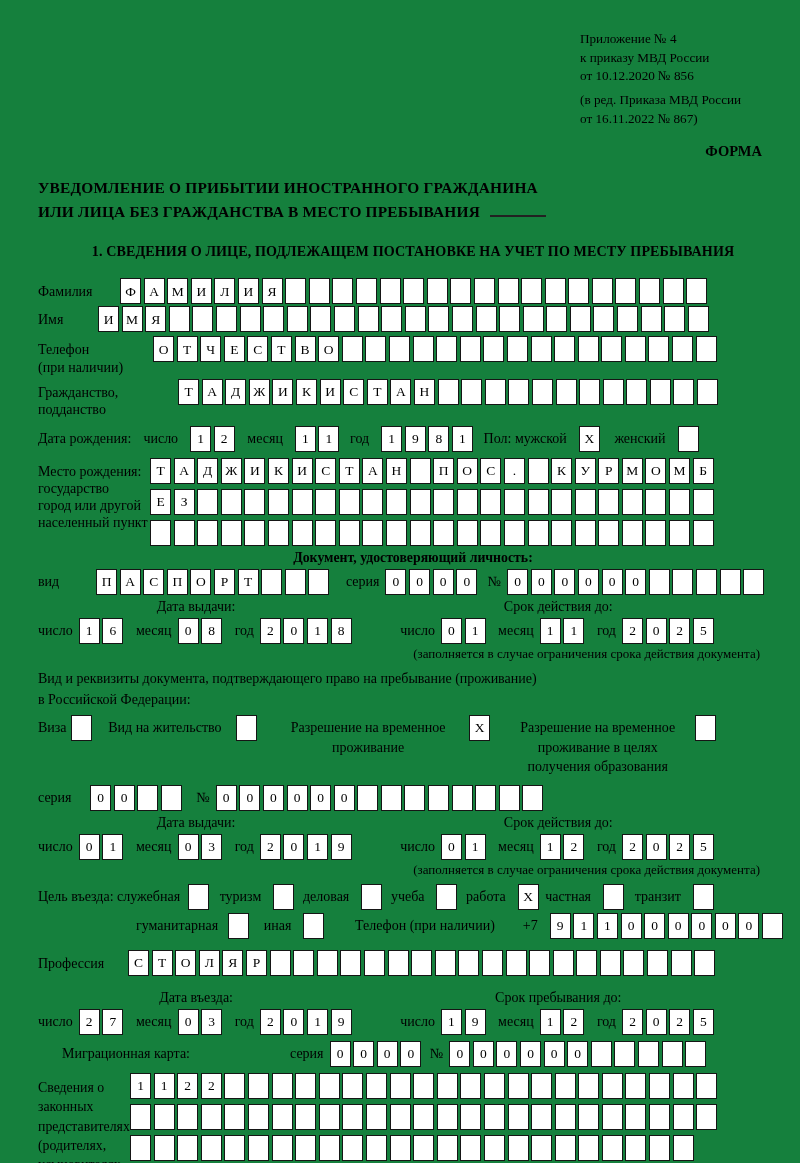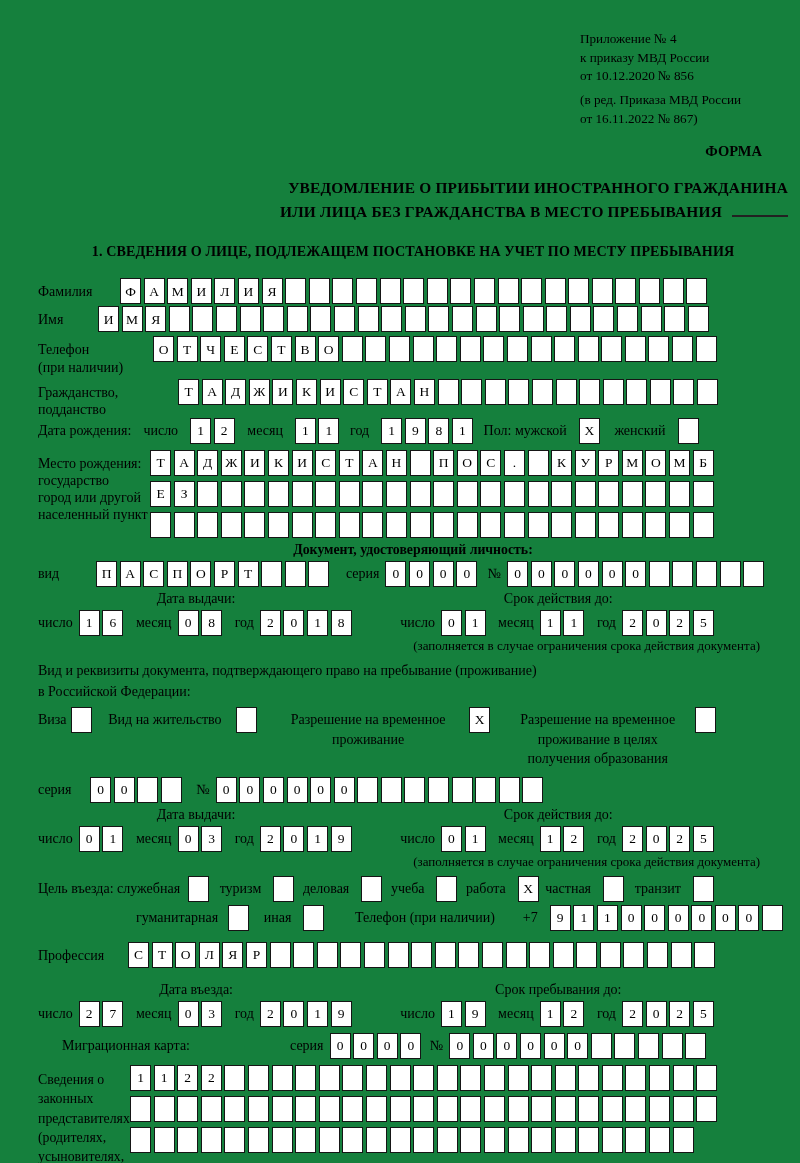--- a/index.html
+++ b/index.html
@@ -5,21 +5,21 @@
   html,body{margin:0;padding:0;background:#888;}
   .page{
     width:800px;height:1163px;box-sizing:border-box;background:#15803d;color:#000;
     font-family:"Liberation Serif","DejaVu Serif",serif;font-size:14px;
     padding:30px 12px 16px 38px;overflow:hidden;position:relative;margin:0 auto;
   }
   .annex{margin-left:542px;width:215px;font-size:13.2px;line-height:1.42;}
   .annex div{white-space:nowrap;}
   .annex .sp{height:5px;}
   .forma{font-weight:bold;text-align:right;padding-right:26px;margin-top:14px;font-size:14.5px;}
-  .title{font-weight:bold;text-align:right;font-size:15.4px;line-height:1.55;margin-top:16px;letter-spacing:.2px;}
+  .title{font-weight:bold;text-align:left;font-size:15.4px;line-height:1.55;margin-top:16px;letter-spacing:.2px;}
   .tline{display:inline-block;width:56px;border-bottom:2px solid #222;margin-left:10px;}
   .section-title{font-weight:bold;text-align:center;font-size:14.1px;margin-top:20px;letter-spacing:.1px;}
   .row{display:flex;align-items:flex-start;margin-top:5px;}
   .lbl{flex:none;padding-top:5px;line-height:1.22;}
   .cells{display:inline-flex;flex:none;}
   .cell{
     flex:none;width:19px;height:24px;border:1.6px solid #151515;margin-right:2.6px;
     display:inline-flex;align-items:center;justify-content:center;
     font-size:13.5px;line-height:1;background:#fff;
   }
@@ -185,21 +185,21 @@
         <span class="cell"></span>
         <span class="cell"></span>
         <span class="cell"></span>
         <span class="cell"></span>
         <span class="cell"></span>
         <span class="cell"></span>
         <span class="cell"></span>
       </span>
   </div>
 
-  <div class="row mid" style="margin-top:0;">
+  <div class="row mid" style="margin-top:8px;">
     <span>Дата рождения:</span>
     <span class="dlbl" style="margin-left:12px;">число</span>
     <span class="cells">
         <span class="cell">1</span>
         <span class="cell">2</span>
       </span>
     <span class="dlbl" style="margin-left:10px;">месяц</span>
     <span class="cells">
         <span class="cell">1</span>
         <span class="cell">1</span>

